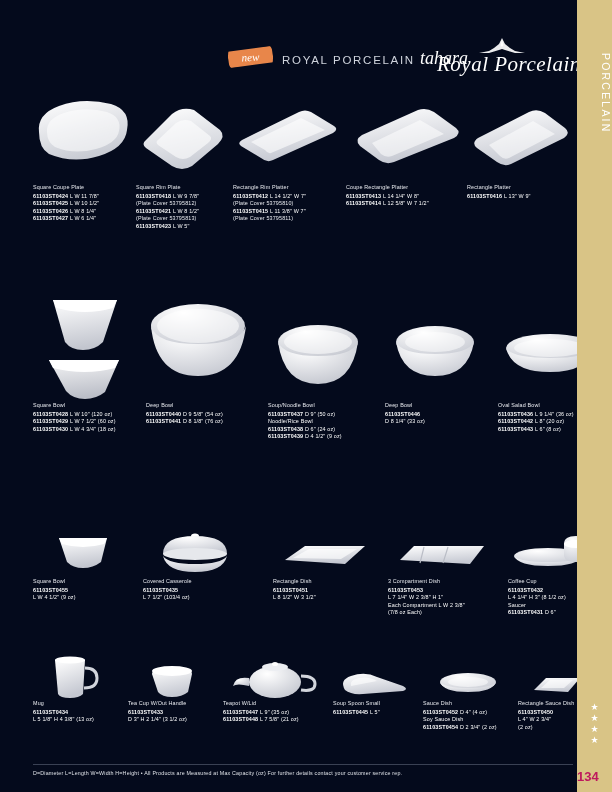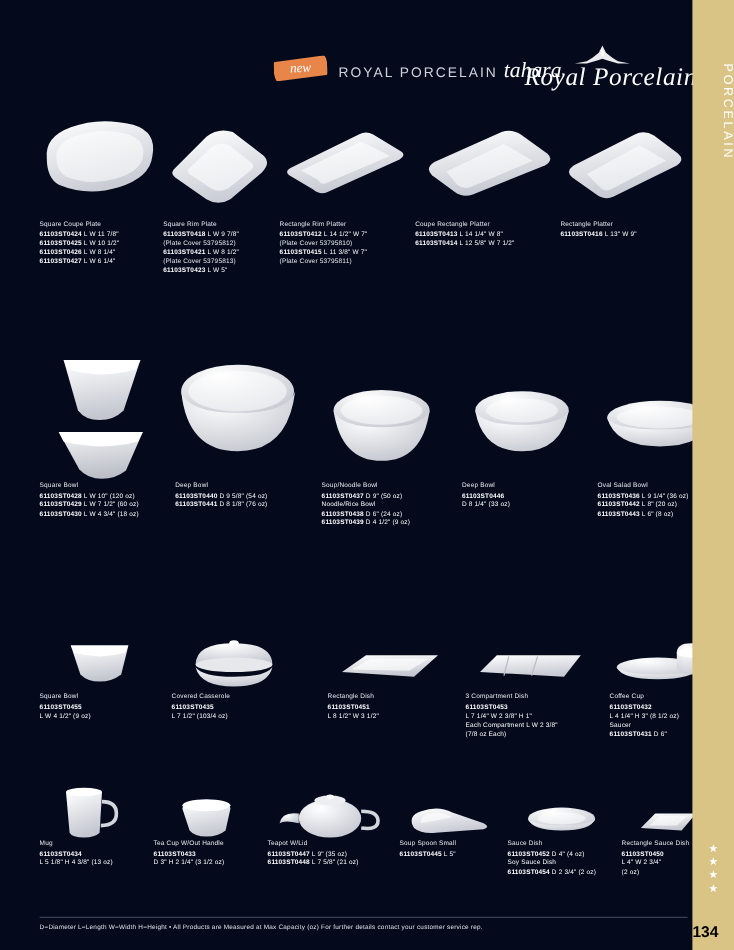--- a/index.html
+++ b/index.html
@@ -23,21 +23,21 @@
     font-size:10.5px;letter-spacing:2.2px;
     color:#ffffff;
     height:150px;
   }
   .rail-stars{
     position:absolute;bottom:46px;left:0;width:35px;
     text-align:center;color:#ffffff;font-size:9px;line-height:11px;
   }
   .rail-page{
     position:absolute;bottom:8px;left:0;width:19px;
-    text-align:center;color:#000000;font-size:13px;font-weight:bold;
+    text-align:center;color:#be185d;font-size:13px;font-weight:bold;
   }
 
   
   .header{position:absolute;top:36px;left:0;width:577px;height:52px;}
   .new-badge{
     position:absolute;left:228px;top:11px;width:45px;height:20px;
     background:#e8864a;color:#fff;
     border-radius:3px/10px;
     font-family:"Liberation Serif", serif;
     font-style:italic;font-size:11px;

